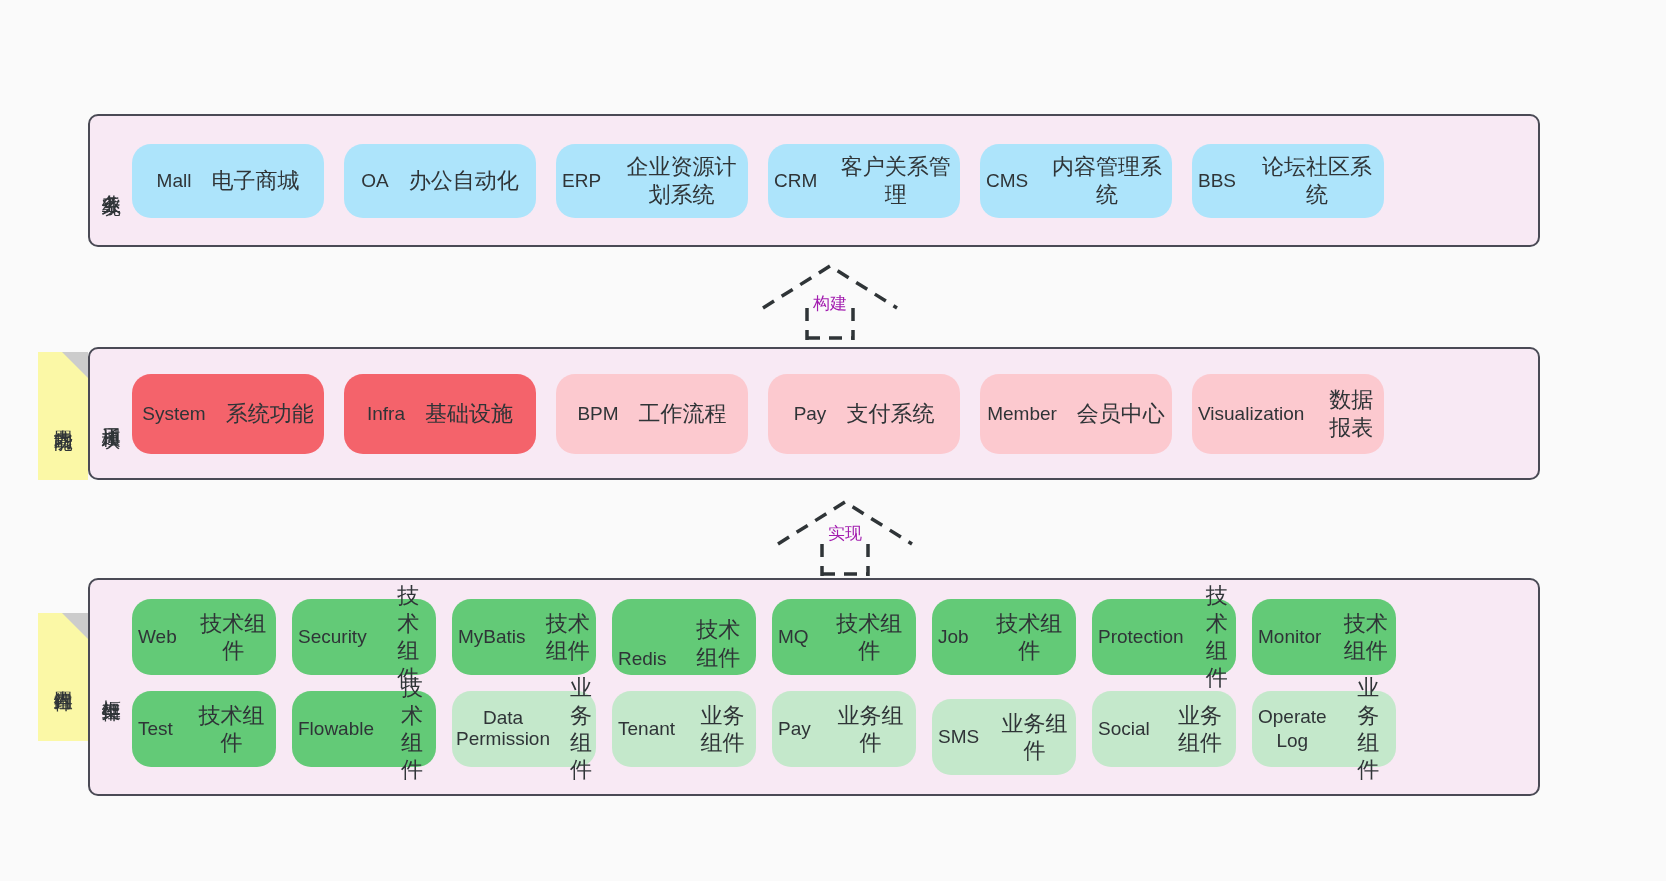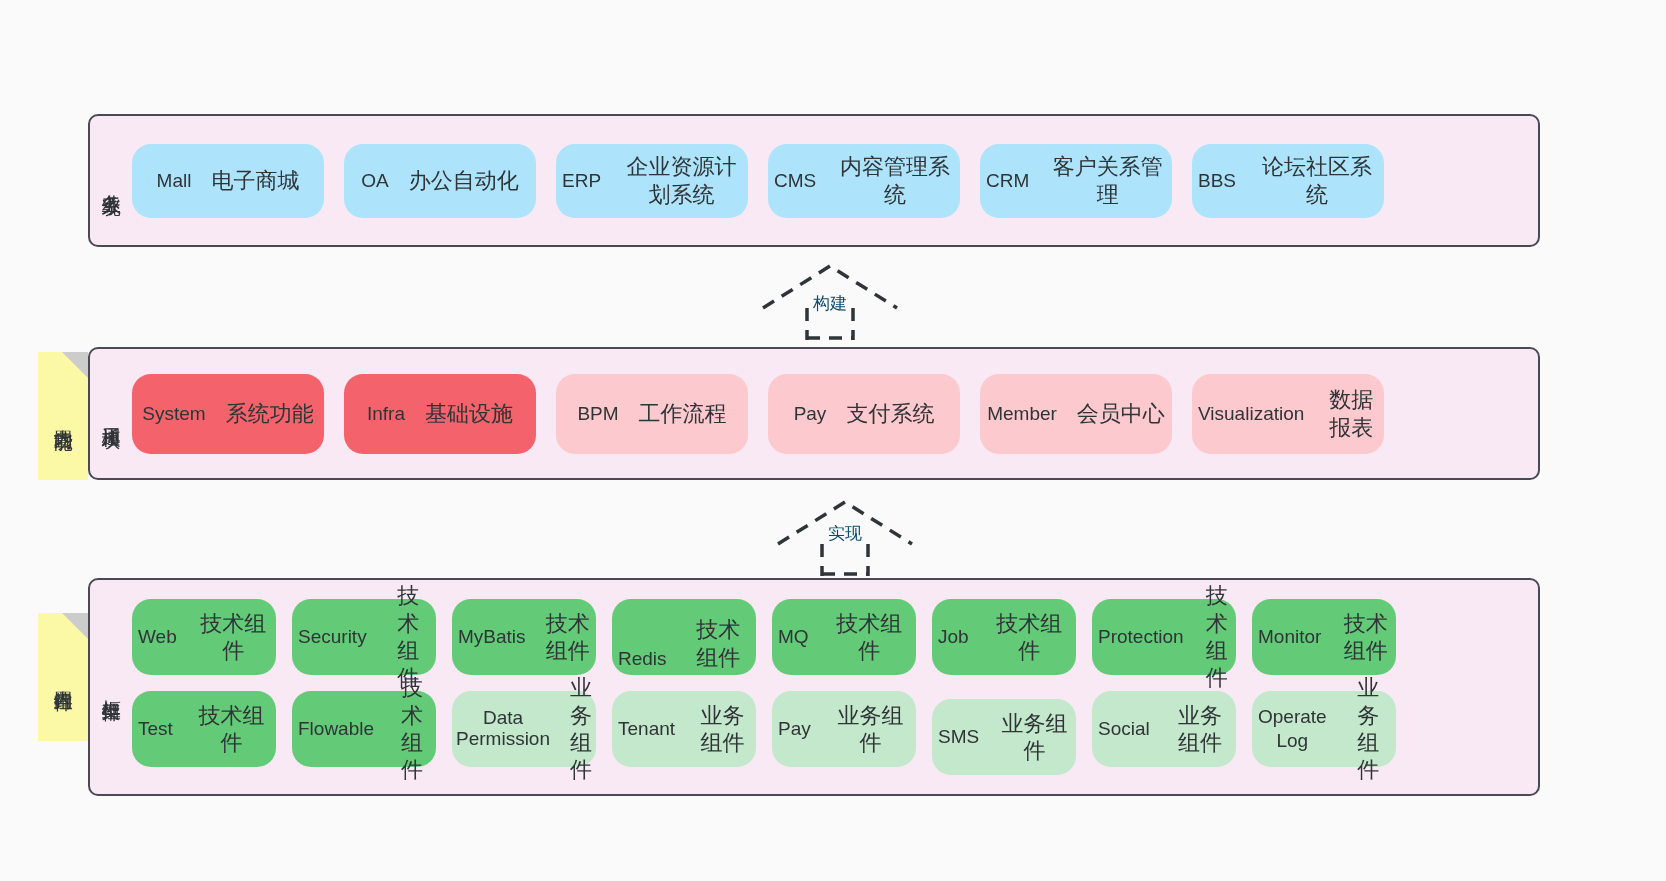--- a/index.html
+++ b/index.html
@@ -93,21 +93,21 @@
     border-top: 26px solid #cccccc;
     border-left: 26px solid transparent;
   }
 
   
   .connector { position: absolute; }
   .connector svg { display: block; overflow: visible; }
   .connector .conn-label {
     position: absolute;
     font-size: 17px;
-    color: #0c4a6e;
+    color: #a21caf;
     background: transparent;
     white-space: nowrap;
   }
 </style>
 </head>
 <body>
 
 <div id="stage">
 
   <div class="layer" id="layer-business" style="left:88px; top:114px; width:1452px; height:133px;">
@@ -120,26 +120,26 @@
         </div>
         <div class="card c-blue" style="width:192px;height:74px;">
           <span class="en">OA</span>
           <span class="cn">办公自动化</span>
         </div>
         <div class="card c-blue" style="width:192px;height:74px;">
           <span class="en">ERP</span>
           <span class="cn">企业资源计划系统</span>
         </div>
         <div class="card c-blue" style="width:192px;height:74px;">
+          <span class="en">CRM</span>
+          <span class="cn">客户关系管理</span>
+        </div>
+        <div class="card c-blue" style="width:192px;height:74px;">
           <span class="en">CMS</span>
           <span class="cn">内容管理系统</span>
-        </div>
-        <div class="card c-blue" style="width:192px;height:74px;">
-          <span class="en">CRM</span>
-          <span class="cn">客户关系管理</span>
         </div>
         <div class="card c-blue" style="width:192px;height:74px;">
           <span class="en">BBS</span>
           <span class="cn">论坛社区系统</span>
         </div>
       </div>
     </div>
   </div>
 
   <div class="connector" style="left:755px; top:262px; width:150px; height:78px;">

